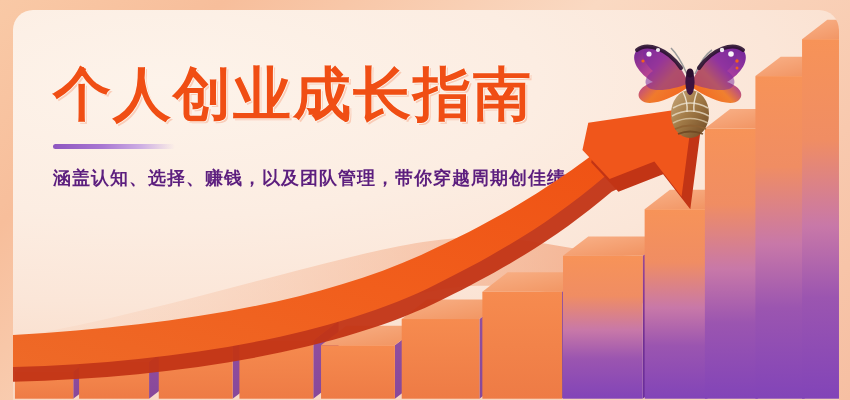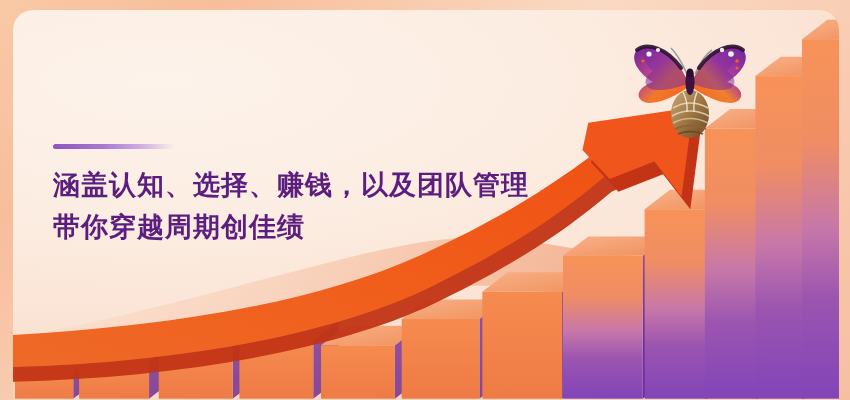--- a/index.html
+++ b/index.html
@@ -62,21 +62,21 @@
     left: 40px; top: 134px;
     width: 122px; height: 5px;
     border-radius: 3px;
     background: linear-gradient(to right, #8E56C0 0%, #A877D2 40%, #CDAEE4 72%, rgba(205,174,228,0) 100%);
     z-index: 6;
   }
   #subtitle {
     position: absolute;
     left: 40px; top: 155px;
     width: 530px;
-    font-size: 27px;
+    font-size: 18px;
     font-weight: 700;
     line-height: 1.55;
     color: #5C1E7E;
     letter-spacing: 1px;
     z-index: 6;
   }
   
   #butterfly {
     position: absolute;
     left: 612px; top: 18px;
@@ -281,17 +281,18 @@
       <path d="M118,22 C108,14 88,20 74,40" stroke="#2A1230" stroke-width="4" fill="none" stroke-linecap="round" opacity=".9"></path>
       <circle cx="106" cy="26" r="2.8" fill="#fff" opacity=".95"></circle>
       <circle cx="97" cy="22" r="2.2" fill="#fff" opacity=".9"></circle>
       <circle cx="112" cy="33" r="1.7" fill="#F4601D"></circle>
       <circle cx="112" cy="40" r="1.5" fill="#F4601D"></circle>
 
       <ellipse cx="65" cy="54" rx="4.6" ry="13" fill="#3C1340"></ellipse>
       <ellipse cx="65" cy="45" rx="3.6" ry="4.6" fill="#2A0E2E"></ellipse>
     </svg>
 
+    <div id="title">个人创业成长指南</div>
     <div id="divider"></div>
     <div id="subtitle">涵盖认知、选择、赚钱，以及团队管理，带你穿越周期创佳绩</div>
 
   </div>
 </div>
 
 </body></html>

